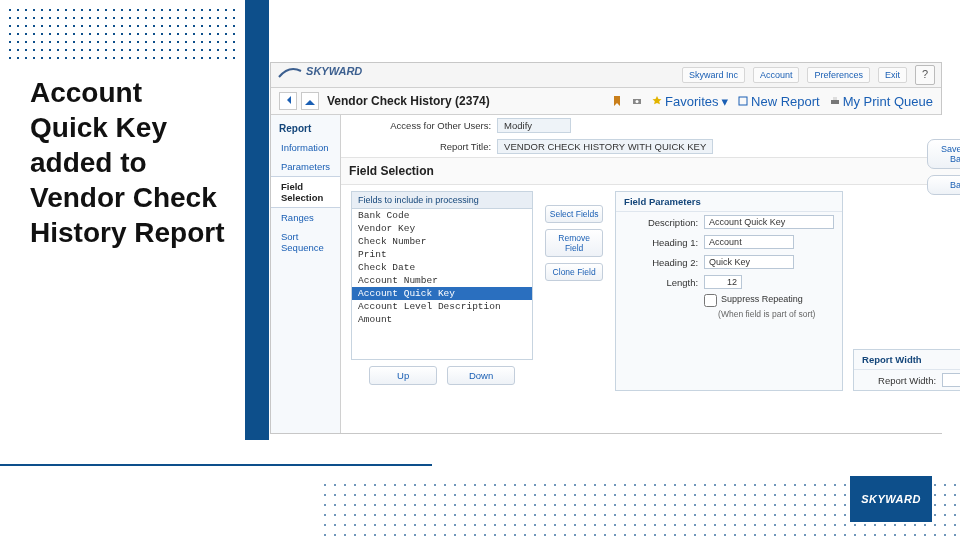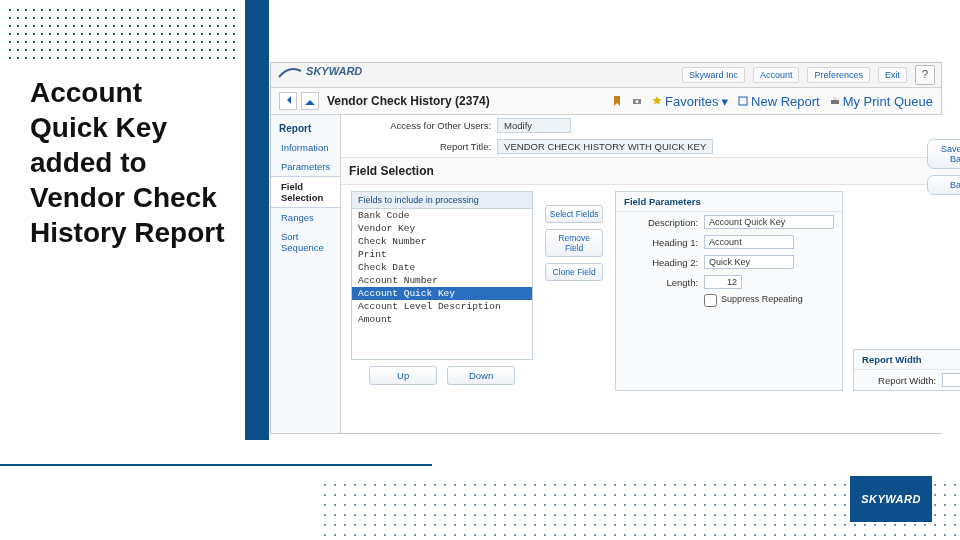--- a/index.html
+++ b/index.html
@@ -183,20 +183,21 @@
                   <div class="pval">Quick Key</div>
                 </div>
               <div class="prow">
                   <div class="plbl">Length:</div>
                   <div class="pval sm">12</div>
                 </div>
               <div class="chk">
                   <input type="checkbox" style="">
                   <span>Suppress Repeating</span>
                 </div>
+              <div class="chknote">(When field is part of sort)</div>
             </div>
             <div class="params rwidth">
               <div class="phead">Report Width</div>
               <div class="prow">
                   <div class="plbl">Report Width:</div>
                   <div class="pval sm">163</div>
                 </div>
             </div>
           </div>
         </div>

